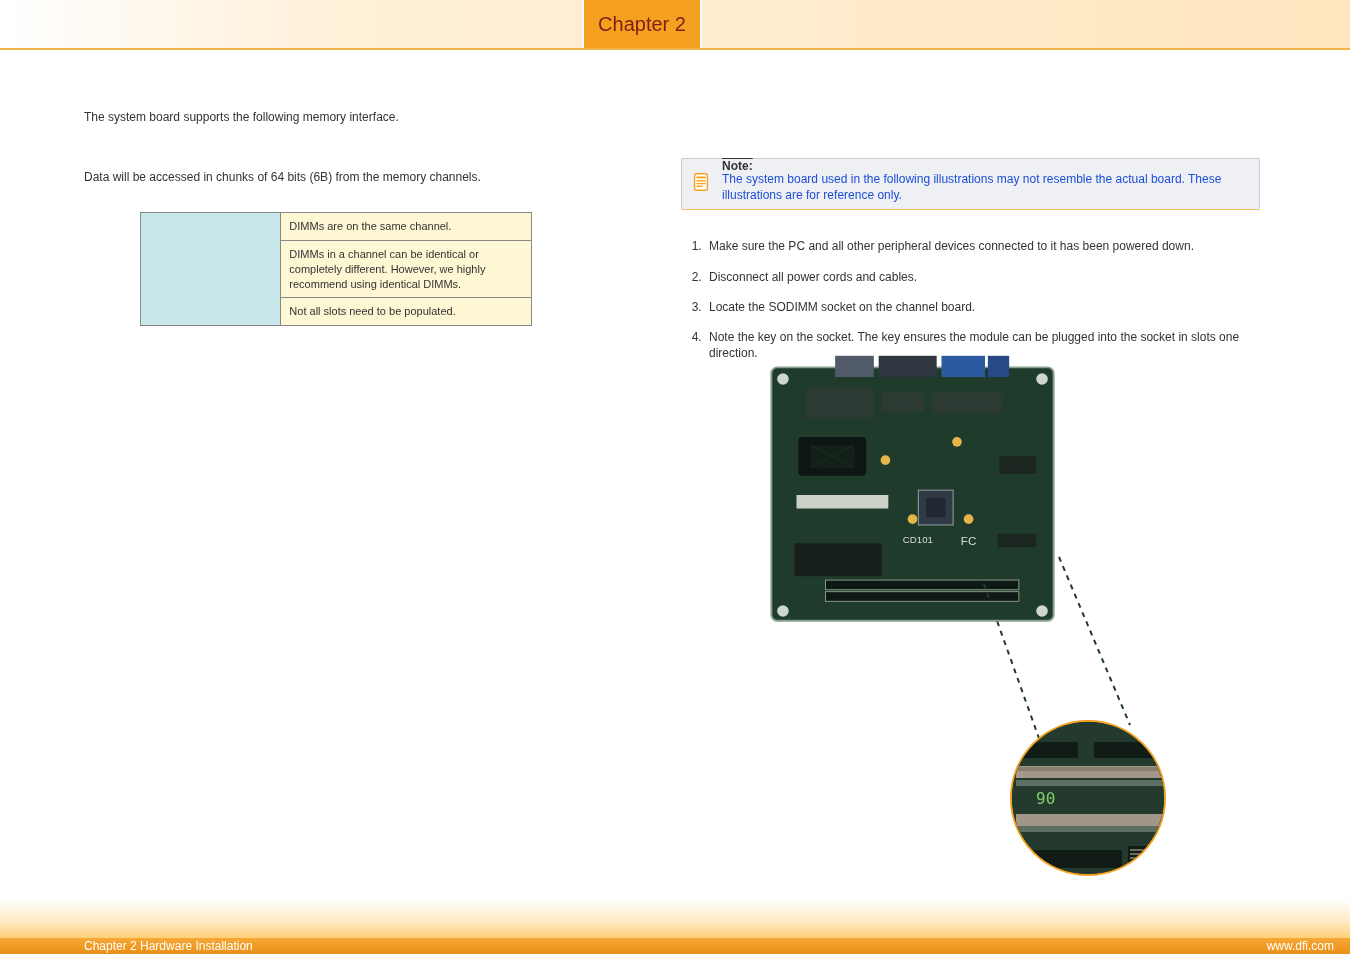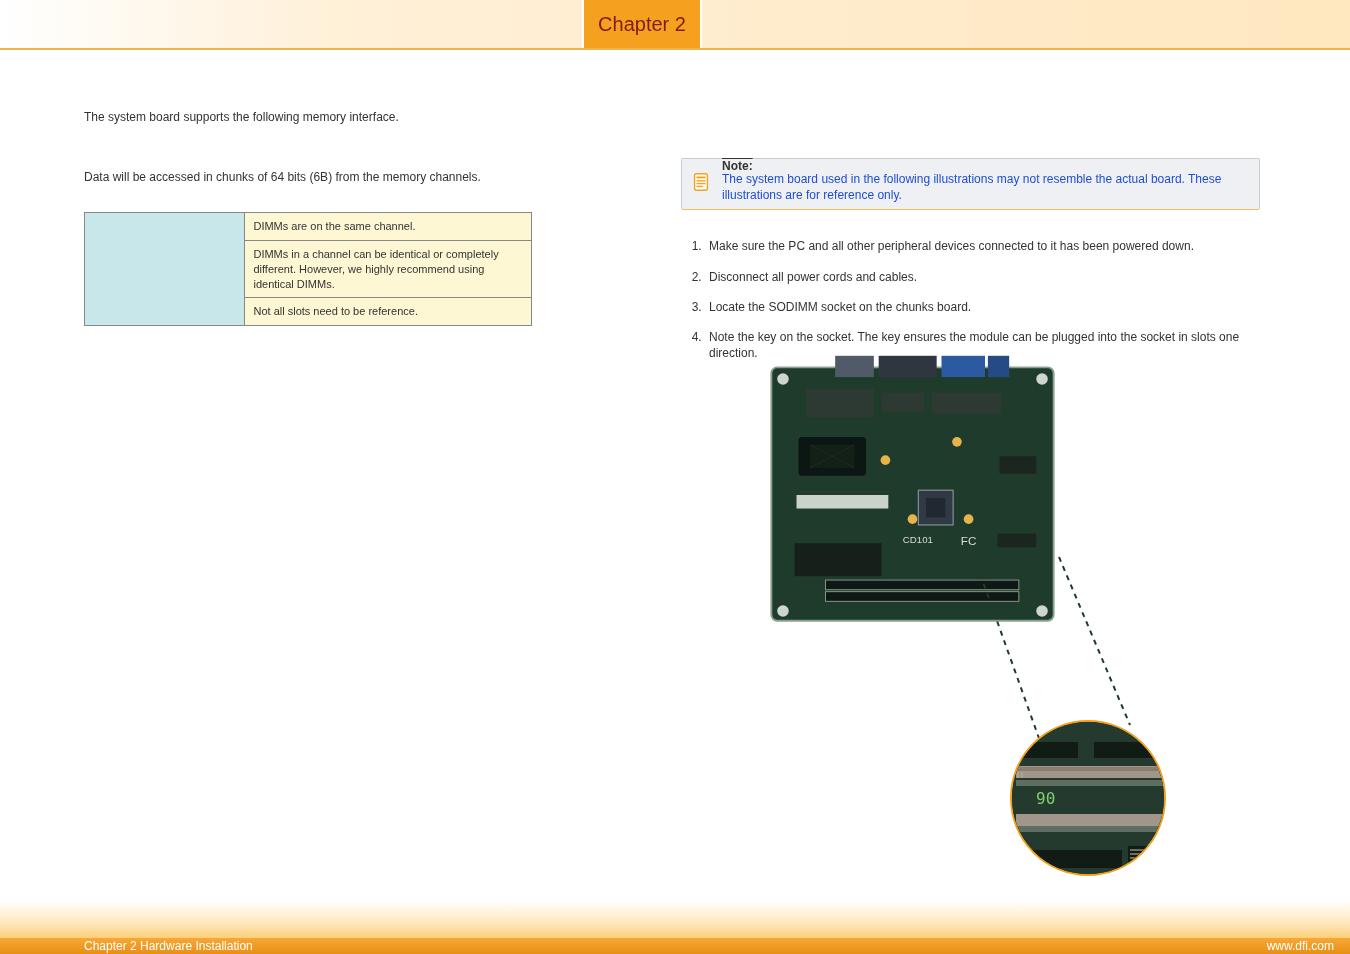--- a/index.html
+++ b/index.html
@@ -58,22 +58,23 @@
   .intro {
     font-size: 12px;
     margin-top: 30px;
     margin-bottom: 46px;
   }
   .subtext {
     font-size: 12px;
     margin-bottom: 28px;
   }
   .info-table {
-    width: 448px;
+    width: 392px;
     border-collapse: collapse;
+    margin-left: 56px;
     border: 1px solid #888;
   }
   .info-table td {
     border: 1px solid #888;
     padding: 6px 8px;
     font-size: 11px;
     vertical-align: top;
   }
   .info-table td.left-cell {
     background: #c8e7ea;
@@ -185,21 +186,21 @@
     <table class="info-table">
       <tbody>
           <tr>
         <td class="left-cell" rowspan="3"></td>
         <td class="right-cell">DIMMs are on the same channel.</td>
       </tr>
       <tr>
         <td class="right-cell">DIMMs in a channel can be identical or completely different. However, we highly recommend using identical DIMMs.</td>
       </tr>
       <tr>
-        <td class="right-cell">Not all slots need to be reference.</td>
+        <td class="right-cell">Not all slots need to be populated.</td>
       </tr>
     </tbody>
       </table>
   </div>
 
   <div class="col right">
     <div class="note-box">
       <span class="note-icon">
         <svg viewBox="0 0 24 24">
           <rect x="5" y="3" width="14" height="18" rx="2" fill="#fff" stroke="#f4a11d" stroke-width="1.5"></rect>
@@ -211,21 +212,21 @@
       </span>
       <div>
         <div class="note-title">Note:</div>
         <div class="note-body">The system board used in the following illustrations may not resemble the actual board. These illustrations are for reference only.</div>
       </div>
     </div>
 
     <ol class="steps">
       <li>Make sure the PC and all other peripheral devices connected to it has been powered down.</li>
       <li>Disconnect all power cords and cables.</li>
-      <li>Locate the SODIMM socket on the chunks board.</li>
+      <li>Locate the SODIMM socket on the channel board.</li>
       <li>Note the key on the socket. The key ensures the module can be plugged into the socket in slots one direction.</li>
     </ol>
   </div>
 </div>
 
 <div class="board-img-wrap">
   <svg class="board-svg" viewBox="0 0 300 300">
     <rect x="4" y="18" width="292" height="262" rx="6" fill="#1f3b2b" stroke="#8aa08e" stroke-width="2"></rect>
 
     <circle cx="16" cy="30" r="6" fill="#cfd6cf"></circle>

